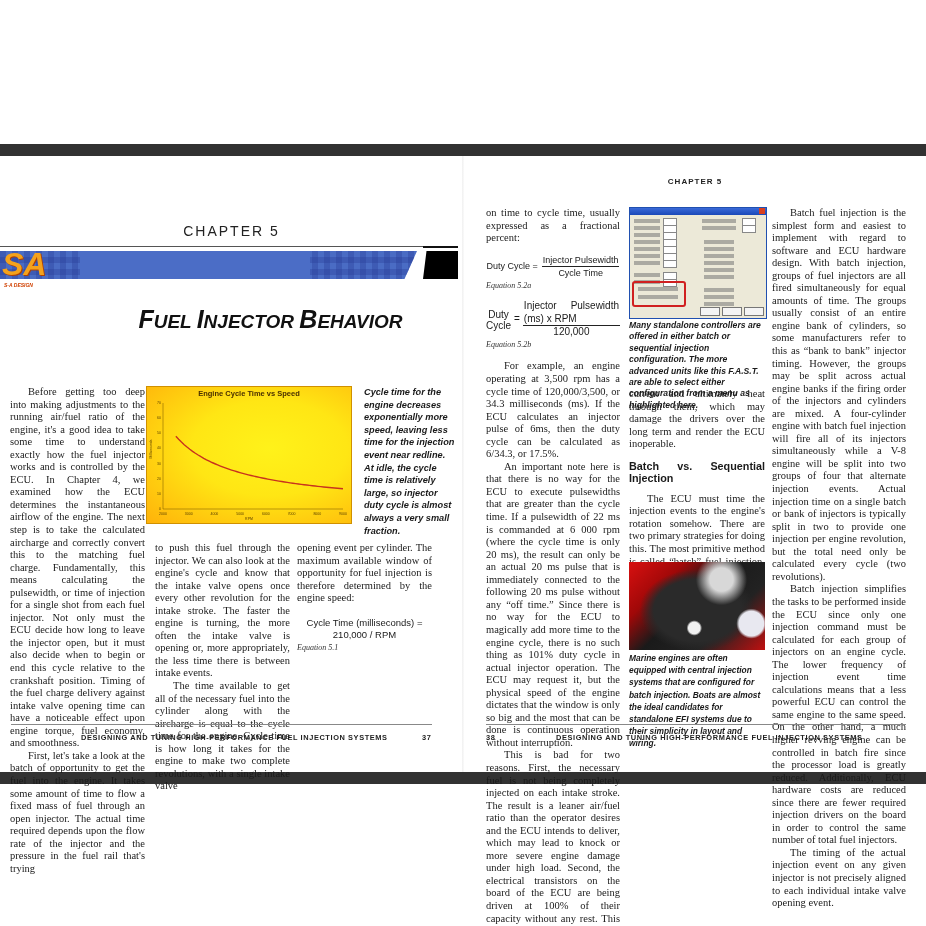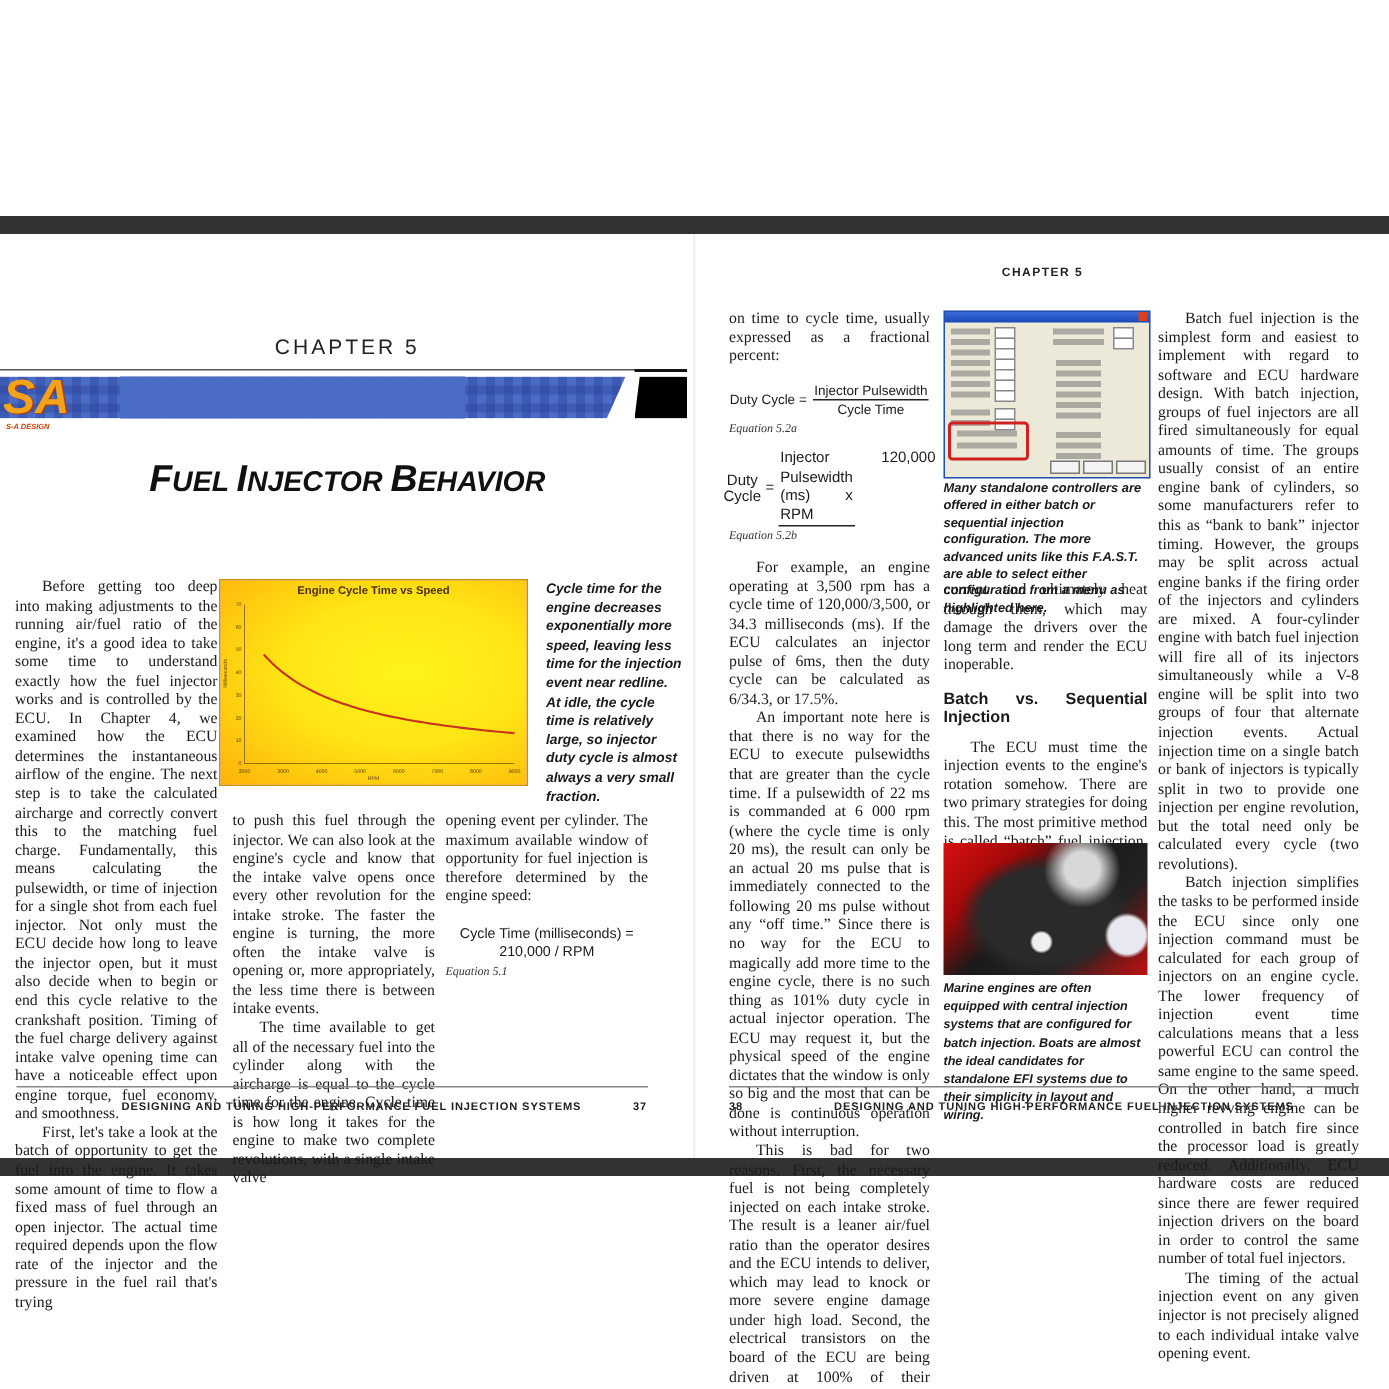--- a/index.html
+++ b/index.html
@@ -16,21 +16,21 @@
   .banner .blue { position:absolute; top:5px; left:0; width:417px; height:28px; background:#4a6cc4;
      background-image:
       linear-gradient(90deg, rgba(40,60,150,0.35) 50%, transparent 50%),
       linear-gradient(0deg, rgba(40,60,150,0.35) 50%, transparent 50%);
      background-size:12px 12px; clip-path:polygon(0 0,100% 0,97% 100%,0 100%); }
   .banner .blue-mid { position:absolute; top:5px; left:80px; width:230px; height:28px; background:#4b6dc6; }
   .banner .black { position:absolute; top:5px; left:423px; width:35px; height:28px; background:#000; clip-path:polygon(10% 0,100% 0,100% 100%,0 100%); }
   .logo { position:absolute; top:247px; left:2px; font-family:"Liberation Sans",sans-serif; font-weight:bold; font-style:italic; font-size:32px; color:#f4a21c; text-shadow:1px 1px 0 #b04000; line-height:34px; }
   .logo-sub { position:absolute; top:282px; left:4px; font-family:"Liberation Sans",sans-serif; font-size:5px; font-weight:bold; font-style:italic; color:#d04000; }
 
-  .title { position:absolute; top:305px; left:0; width:463px; text-align:center; font-family:"Liberation Sans",sans-serif; font-weight:bold; font-style:italic; font-size:25px; color:#111; }
+  .title { position:absolute; top:305px; left:0; width:463px; text-align:center; font-family:"Liberation Sans",sans-serif; font-weight:bold; font-style:italic; font-size:25px; color:#111;padding-left:39px; }
   .title .sc { font-size:19px; }
 
   .col { position:absolute; font-size:10.5px; line-height:12.55px; text-align:justify; }
   .col p { margin:0; text-indent:18px; }
   .col p.noindent { text-indent:0; }
 
   .chart { position:absolute; top:386px; left:146px; width:204px; height:136px; border:1px solid #d09000;
      background:radial-gradient(ellipse at 60% 45%, #fff21a 0%, #ffe614 45%, #ffb20a 100%); }
   .chart svg { position:absolute; left:0; top:0; }
   .caption-italic { font-family:"Liberation Sans",sans-serif; font-style:italic; font-weight:bold; font-size:9.2px; line-height:12.6px; color:#1a1a1a; }
@@ -150,21 +150,21 @@
     </span>
   </div>
   <div class="eqnum">Equation 5.2a</div>
   <div style="height:8px;"></div>
   <div style="display:flex; align-items:center; justify-content:center; font-family:Liberation Sans, sans-serif; font-size:10px;">
     <span style="display:inline-flex; flex-direction:column; align-items:center; line-height:11px;">
       <span>Duty</span>
       <span>Cycle</span>
     </span>
     <span style="margin:0 3px;">=</span>
-    <span style="display:inline-flex; gap:18px;">
+    <span style="display:inline-flex; flex-direction:column; align-items:center;">
       <span style="border-bottom:1px solid #222; padding:0 1px;">Injector Pulsewidth (ms) x RPM</span>
       <span>120,000</span>
     </span>
   </div>
   <div class="eqnum">Equation 5.2b</div>
   <div style="height:9px;"></div>
   <p>For example, an engine operating at 3,500 rpm has a cycle time of 120,000/3,500, or 34.3 milliseconds (ms). If the ECU calculates an injector pulse of 6ms, then the duty cycle can be calculated as 6/34.3, or 17.5%.</p>
   <p>An important note here is that there is no way for the ECU to execute pulsewidths that are greater than the cycle time. If a pulsewidth of 22 ms is commanded at 6 000 rpm (where the cycle time is only 20 ms), the result can only be an actual 20 ms pulse that is immediately connected to the following 20 ms pulse without any “off time.” Since there is no way for the ECU to magically add more time to the engine cycle, there is no such thing as 101% duty cycle in actual injector operation. The ECU may request it, but the physical speed of the engine dictates that the window is only so big and the most that can be done is continuous operation without interruption.</p>
   <p>This is bad for two reasons. First, the necessary fuel is not being completely injected on each intake stroke. The result is a leaner air/fuel ratio than the operator desires and the ECU intends to deliver, which may lead to knock or more severe engine damage under high load. Second, the electrical transistors on the board of the ECU are being driven at 100% of their capacity without any rest. This puts a lot of</p>
 </div>

